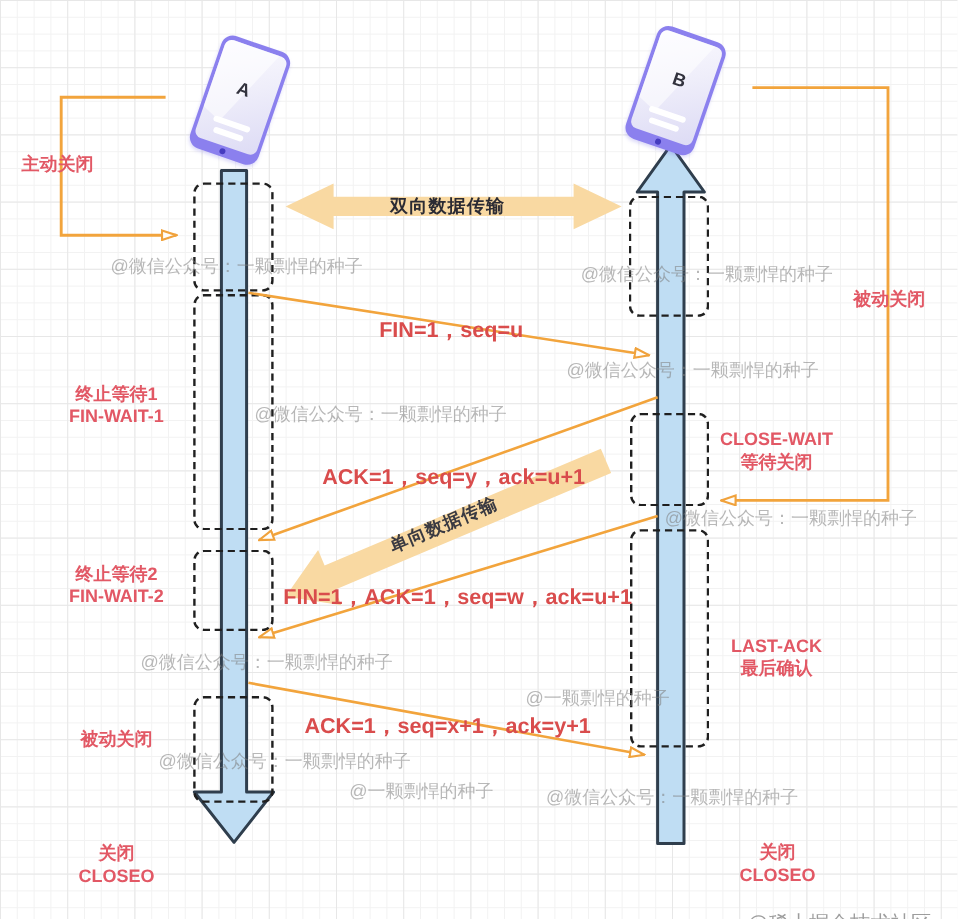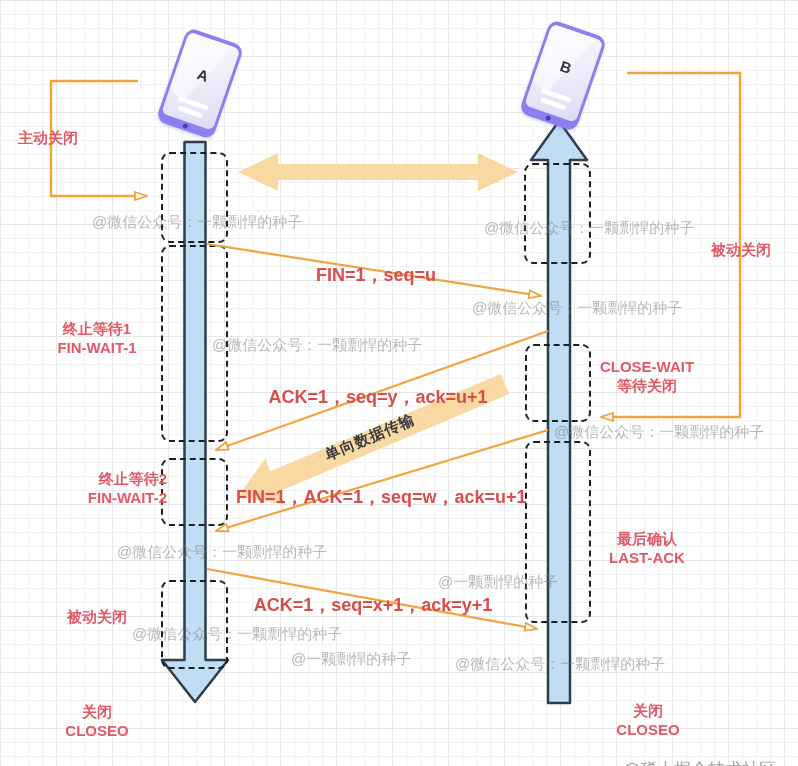--- a/index.html
+++ b/index.html
@@ -43,21 +43,21 @@
   
   .state{position:absolute;color:#E25865;font-weight:bold;font-size:15px;text-align:center;
          line-height:19px;z-index:6;white-space:nowrap;}
   .msg{position:absolute;color:#D94C4C;font-weight:bold;font-size:18px;text-align:center;
        z-index:6;white-space:nowrap;}
   .flowlabel{position:absolute;color:#2b2b33;font-weight:bold;font-size:15px;text-align:center;
        letter-spacing:1px;z-index:6;white-space:nowrap;}
   .lbl-active-close{left:18px;top:128px;width:90px;text-align:left;}
   .lbl-passive-close{left:706px;top:240px;width:70px;}
   .lbl-fin-wait-1{left:27px;top:319px;width:140px;}
-  .lbl-fin-wait-2{left:27px;top:469px;width:140px;text-align:right;}
+  .lbl-fin-wait-2{left:27px;top:469px;width:140px;}
   .lbl-time-wait{left:27px;top:607px;width:140px;}
   .lbl-closed-a{left:47px;top:702px;width:100px;}
   .lbl-close-wait{left:577px;top:357px;width:140px;}
   .lbl-last-ack{left:577px;top:529px;width:140px;}
   .lbl-closed-b{left:598px;top:701px;width:100px;}
   .msg-fin{left:276px;top:263px;width:200px;}
   .msg-ack{left:258px;top:385px;width:240px;}
   .msg-fin-ack{left:236px;top:485px;width:282px;}
   .msg-ack-final{left:242px;top:593px;width:262px;}
   .lbl-bidir{left:292px;top:163px;width:162px;}
@@ -124,20 +124,21 @@
   </div>
   <div class="phone phone-b">
     <div class="screen">
       <div class="plabel">B</div>
       <div class="bar1"></div>
       <div class="bar2"></div>
     </div>
     <div class="dot"></div>
   </div>
 
+  <div class="flowlabel lbl-bidir">双向数据传输</div>
   <div class="flowlabel lbl-unidir">单向数据传输</div>
 
   <div class="msg msg-fin">FIN=1，seq=u</div>
   <div class="msg msg-ack">ACK=1，seq=y，ack=u+1</div>
   <div class="msg msg-fin-ack">FIN=1，ACK=1，seq=w，ack=u+1</div>
   <div class="msg msg-ack-final">ACK=1，seq=x+1，ack=y+1</div>
 
   <div class="state lbl-active-close">主动关闭</div>
   <div class="state lbl-passive-close">被动关闭</div>
   <div class="state lbl-fin-wait-1">
@@ -153,22 +154,22 @@
   </div>
   <div class="state lbl-closed-a">
     <div>关闭</div>
     <div>CLOSEO</div>
   </div>
   <div class="state lbl-close-wait">
     <div>CLOSE-WAIT</div>
     <div>等待关闭</div>
   </div>
   <div class="state lbl-last-ack">
+    <div>LAST-ACK</div>
     <div>最后确认</div>
-    <div>LAST-ACK</div>
   </div>
   <div class="state lbl-closed-b">
     <div>关闭</div>
     <div>CLOSEO</div>
   </div>
 
   <div class="wm wm1">@微信公众号：一颗剽悍的种子</div>
   <div class="wm wm2">@微信公众号：一颗剽悍的种子</div>
   <div class="wm wm3">@微信公众号：一颗剽悍的种子</div>
   <div class="wm wm4">@微信公众号：一颗剽悍的种子</div>

